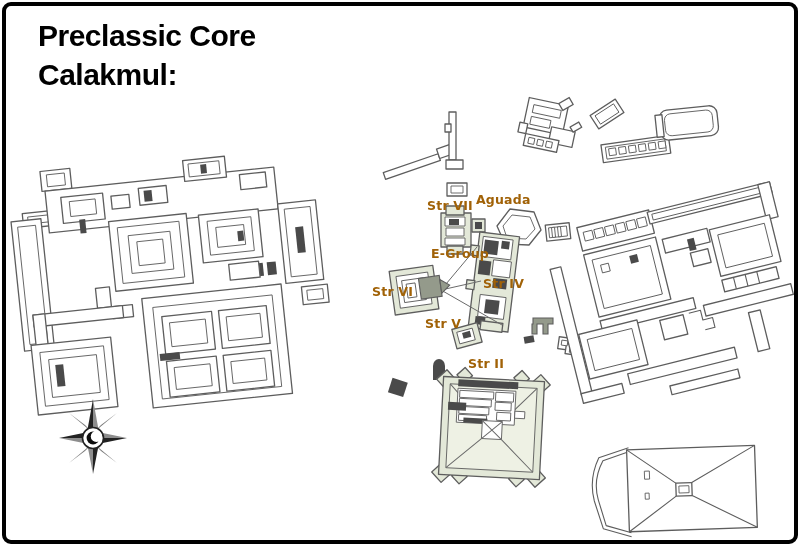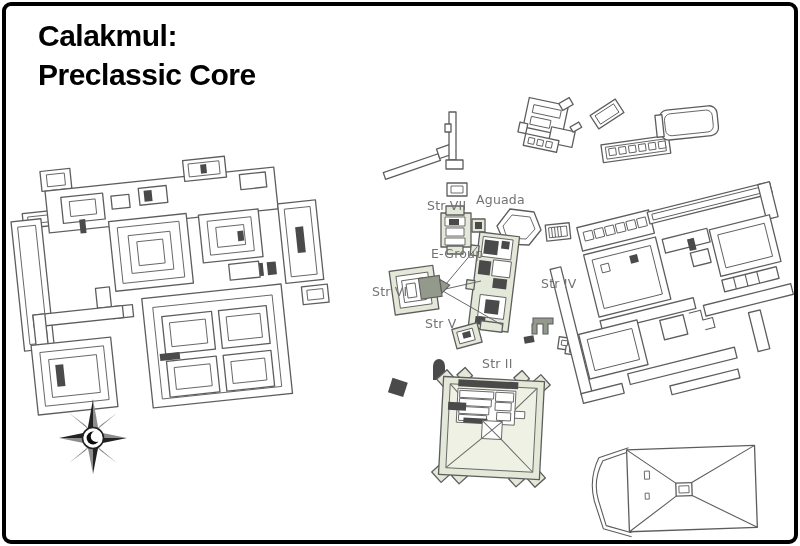--- a/index.html
+++ b/index.html
@@ -3,41 +3,41 @@
 <meta charset="utf-8">
 <style>
   html,body{margin:0;padding:0;background:#fff;}
   #stage{position:relative;width:800px;height:546px;background:var(--paper,#fff);overflow:hidden;
          font-family:"Liberation Sans",sans-serif;}
   .frame{position:absolute;inset:2px;border:4px solid var(--ink,#000);border-radius:9px;pointer-events:none;}
   .title{position:absolute;left:38px;top:16px;color:var(--ink,#0a0a0a);font-weight:bold;
          font-size:30px;letter-spacing:-0.5px;line-height:39px;font-family:"Liberation Sans",sans-serif;}
   .maplayer{position:absolute;inset:0;}
   svg{position:absolute;left:0;top:0;}
-  .lbl{position:absolute;font-family:"DejaVu Sans",sans-serif;font-size:12.5px;font-weight:normal;
-       color:#737373;white-space:nowrap;letter-spacing:0.2px;}
+  .lbl{position:absolute;font-family:"DejaVu Sans",sans-serif;font-size:12.5px;font-weight:bold;
+       color:#a16207;white-space:nowrap;letter-spacing:0.2px;}
   
   .ln{fill:#fff;stroke:var(--outline,#5d5d5d);stroke-width:1.3;stroke-linejoin:round;}
   .thin{fill:#fff;stroke:var(--outline,#5d5d5d);stroke-width:0.9;stroke-linejoin:round;}
   .sg{fill:var(--sage,#e3e8d8);stroke:var(--outline,#5d5d5d);stroke-width:1.3;stroke-linejoin:round;}
   .sgl{fill:var(--sage_light,#eef1e4);stroke:var(--outline,#5d5d5d);stroke-width:0.9;}
   .dk{fill:var(--dark,#4a4a4a);stroke:none;}
   .md{fill:var(--mid,#949a8b);stroke:var(--outline,#5d5d5d);stroke-width:1.1;}
   .wire{fill:none;stroke:var(--outline,#5d5d5d);stroke-width:1.1;stroke-linejoin:round;}
   .sight{fill:none;stroke:#6a6a6a;stroke-width:1;}
 </style>
 </head>
 <body>
 
 <div id="stage">
   <div class="frame"></div>
 
   <div class="title">
+    <div>Preclassic Core</div>
     <div>Calakmul:</div>
-    <div>Preclassic Core</div>
   </div>
 
   <div class="maplayer">
     <svg width="800" height="546" viewBox="0 0 800 546">
 
       <g transform="rotate(-6 175 280)">
 
         <rect class="ln" x="52" y="158" width="30" height="20"></rect>
         <rect class="thin" x="58" y="162" width="18" height="12"></rect>
 
@@ -315,17 +315,17 @@
         <circle cx="93" cy="438" r="10.5" fill="#fff" stroke="#222" stroke-width="1.6"></circle>
         <circle cx="93" cy="438" r="6.4" fill="#0d0d0d"></circle>
         <circle cx="96.4" cy="436.4" r="5.6" fill="#fff"></circle>
       </g>
     </svg>
 
     <div class="lbl" style="left:427px;top:198px">Str VII</div>
     <div class="lbl" style="left:476px;top:192px">Aguada</div>
     <div class="lbl" style="left:431px;top:246px">E-Group</div>
     <div class="lbl" style="left:372px;top:284px">Str VI</div>
-    <div class="lbl" style="left:541px;top:276px">Str IV</div>
+    <div class="lbl" style="left:483px;top:276px">Str IV</div>
     <div class="lbl" style="left:425px;top:316px">Str V</div>
-    <div class="lbl" style="left:482px;top:356px">Str II</div>
+    <div class="lbl" style="left:468px;top:356px">Str II</div>
   </div>
 </div>
 
 </body></html>

